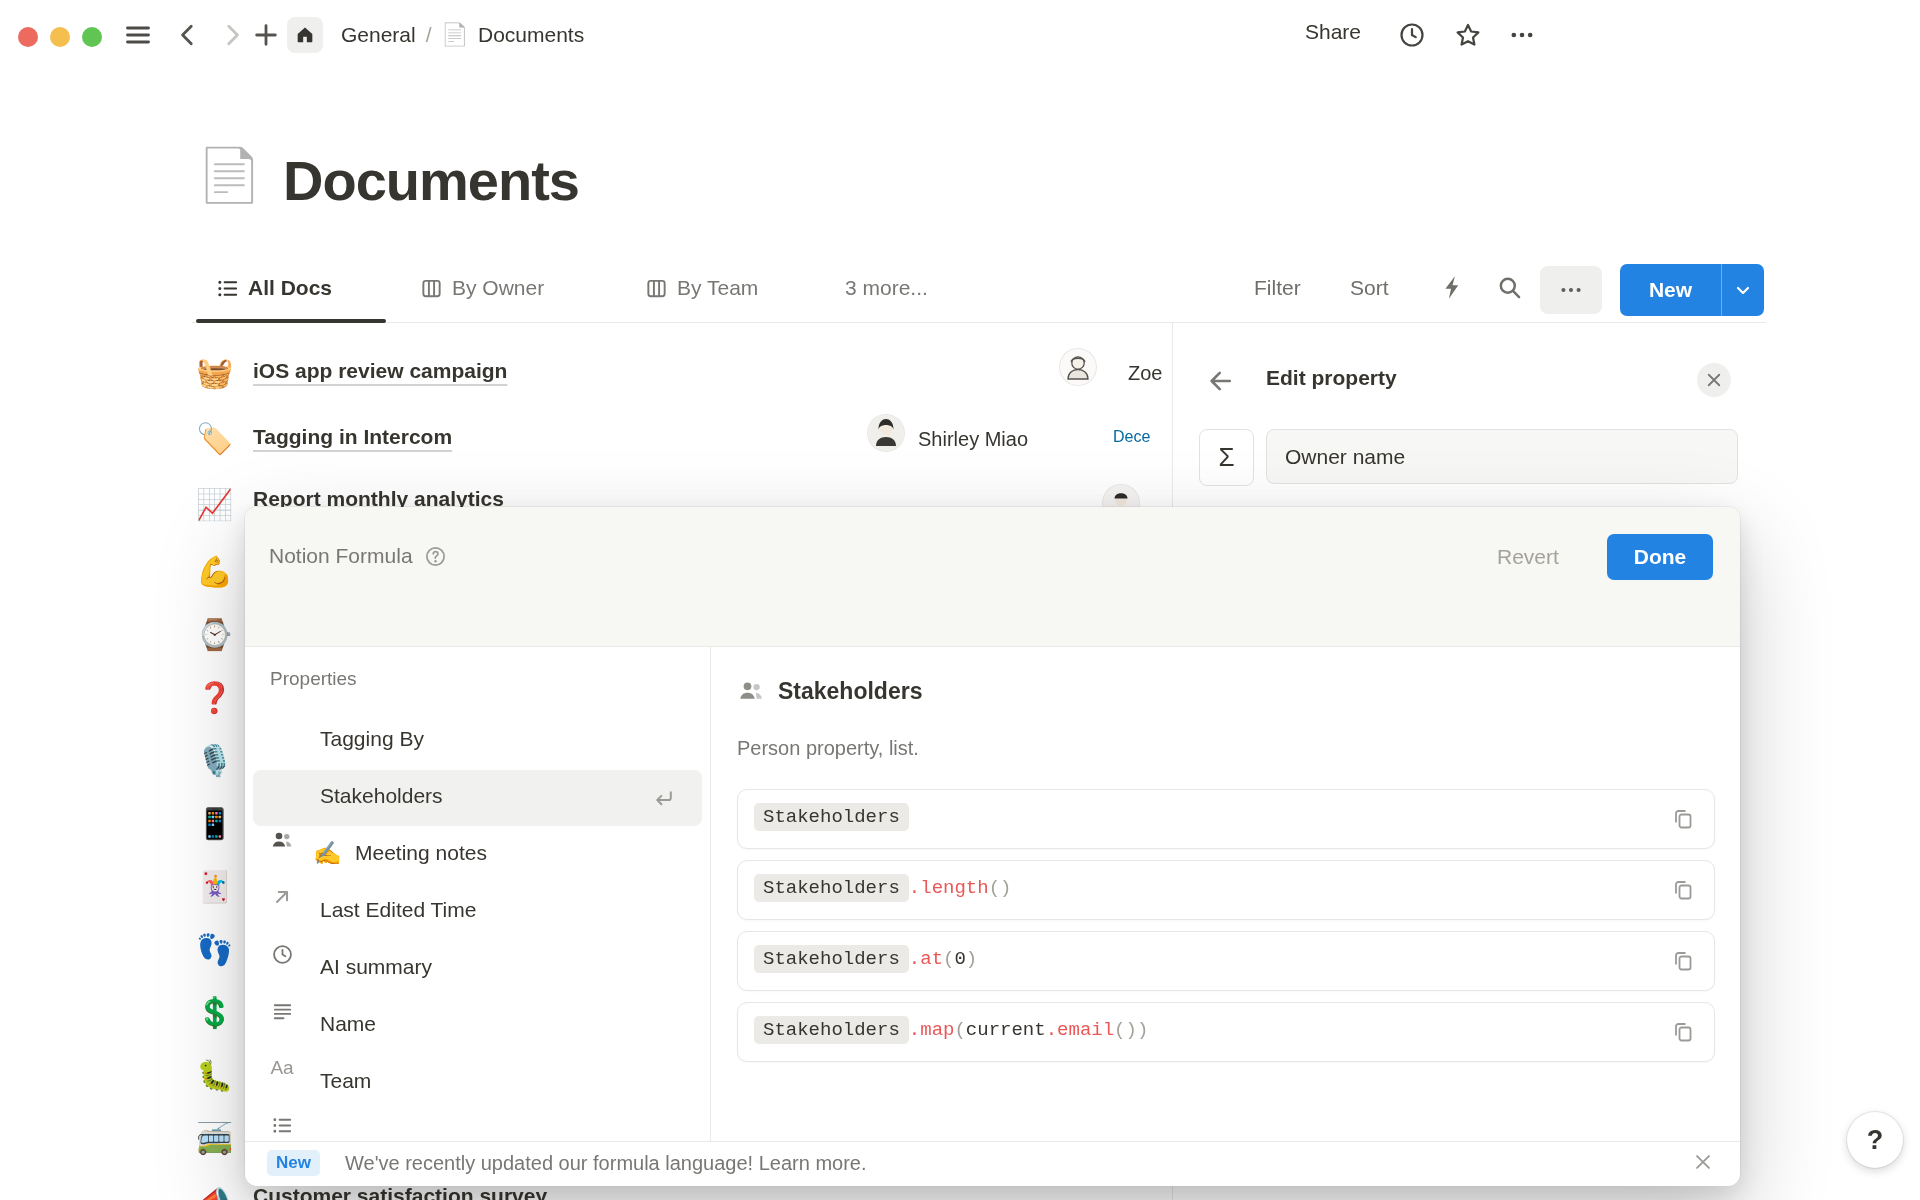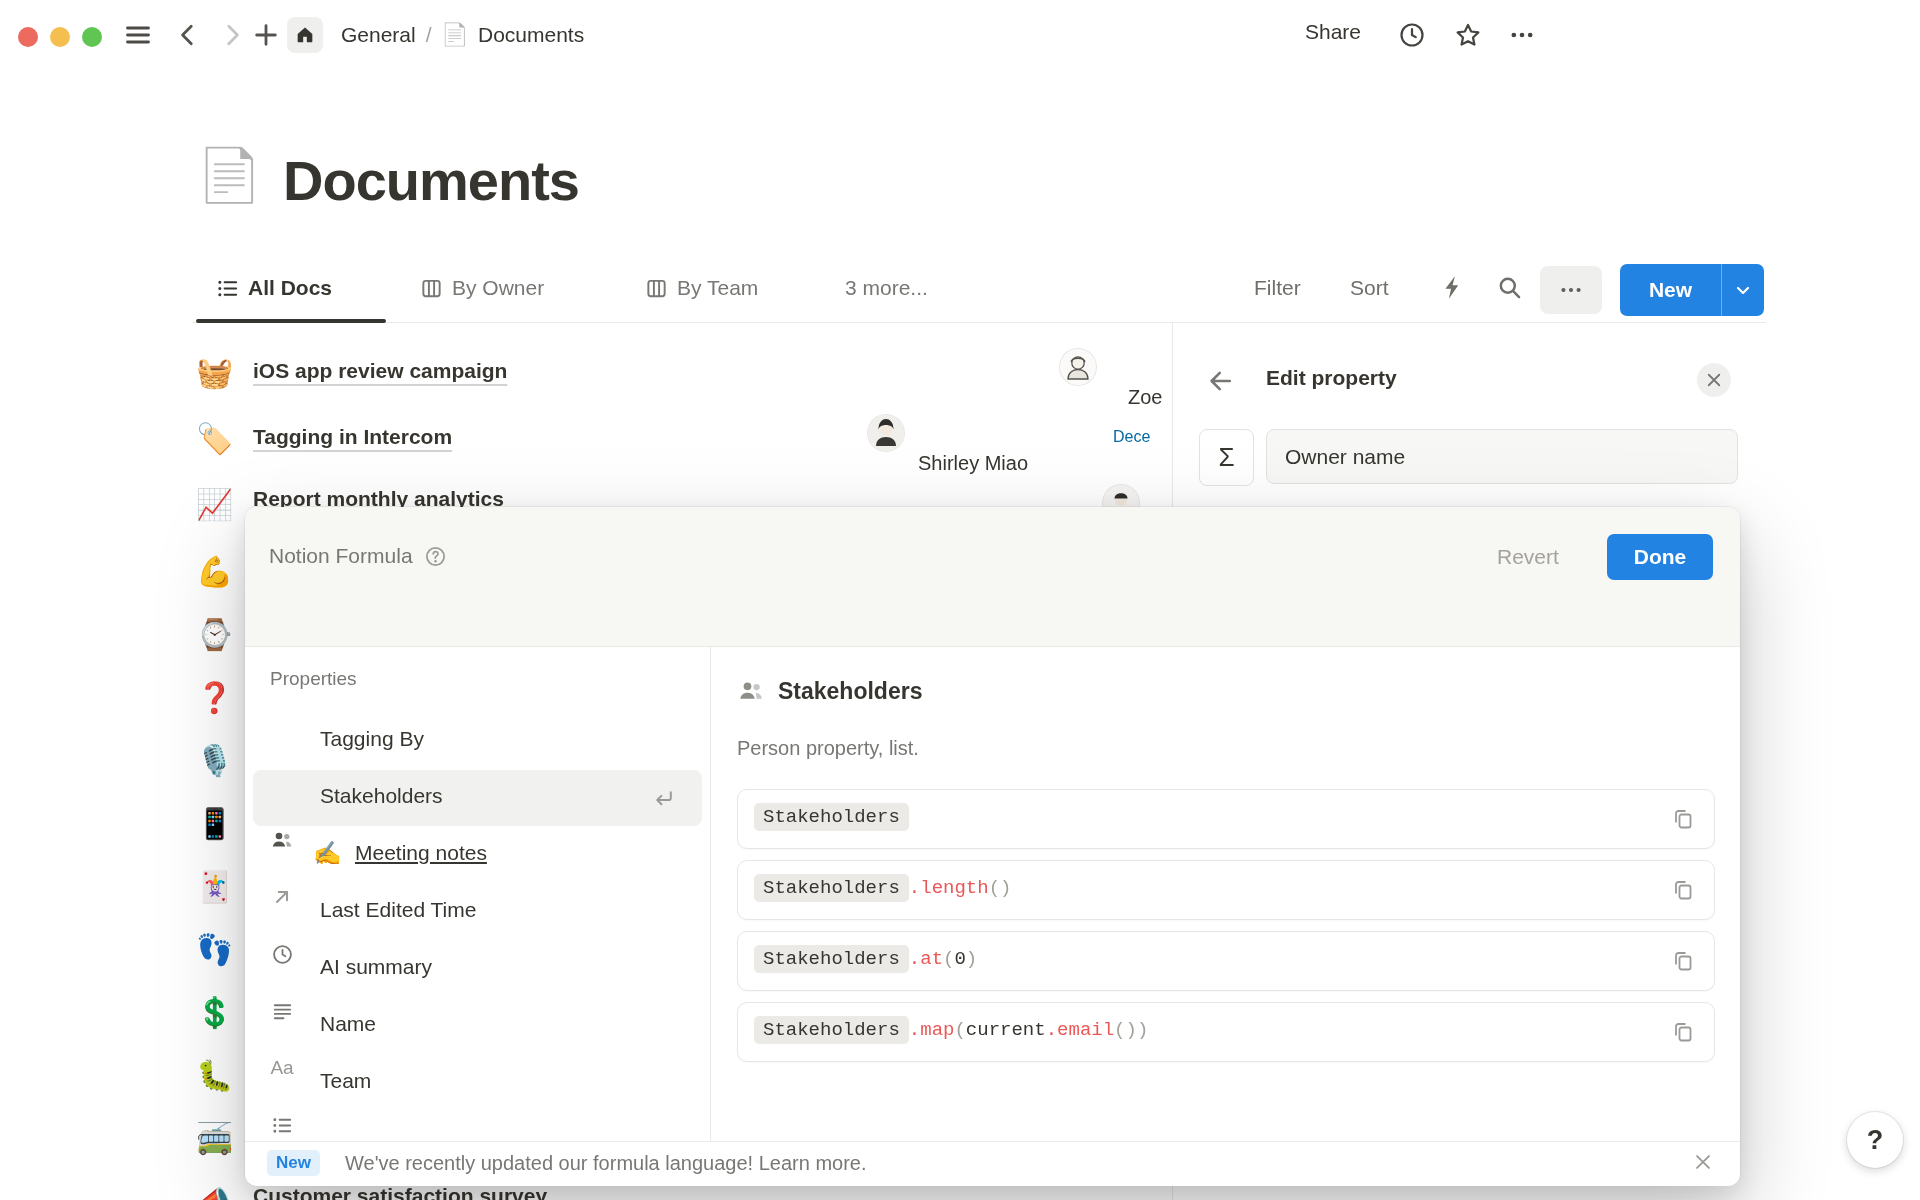--- a/index.html
+++ b/index.html
@@ -42,21 +42,21 @@
   .new-btn .chev{width:42px;display:flex;align-items:center;justify-content:center;}
 
   
   .rows-clip{position:absolute;left:0;top:330px;width:1172px;height:870px;overflow:hidden;}
   .drow{position:absolute;left:0;width:1172px;height:66px;}
   .drow .remoji{position:absolute;left:196px;top:14px;font-size:30px;}
   .drow .rtitle{position:absolute;left:253px;top:18px;font-size:21px;font-weight:700;color:#37352f;white-space:nowrap;
                 text-decoration:underline;text-decoration-color:rgba(55,53,47,.22);text-decoration-thickness:1.5px;text-underline-offset:6px;}
   .avatar{position:absolute;width:36px;height:36px;border-radius:50%;overflow:hidden;background:#f4f3f1;
           box-shadow:0 0 0 1px rgba(15,15,15,.1);}
-  .owner{position:absolute;top:21px;font-size:20px;color:#37352f;white-space:nowrap;margin-top:24px;}
+  .owner{position:absolute;top:21px;font-size:20px;color:#37352f;white-space:nowrap;}
   .rdate{position:absolute;top:21px;font-size:16px;color:#0369a1;white-space:nowrap;}
   .bg-emoji{position:absolute;left:196px;width:34px;text-align:center;font-size:30px;}
   .bottom-row-emoji{position:absolute;left:194px;top:1184px;font-size:30px;}
   .bottom-row-title{position:absolute;left:253px;top:1184px;font-size:21px;font-weight:700;color:#37352f;
                 text-decoration:underline;text-decoration-color:rgba(55,53,47,.22);text-decoration-thickness:1.5px;text-underline-offset:6px;}
 
   
   .vdivider{position:absolute;left:1172px;top:323px;width:1px;height:877px;background:#e9e9e7;}
   .ep-back{position:absolute;left:1206px;top:366px;color:#787774;display:flex;}
   .ep-title{position:absolute;left:1266px;top:366px;font-size:21px;font-weight:700;color:#37352f;}
@@ -80,21 +80,21 @@
             display:flex;align-items:center;justify-content:center;color:#fff;font-size:21px;font-weight:700;}
   .m-body{position:absolute;left:0;top:140px;width:100%;height:494px;}
   .pane-divider{position:absolute;left:465px;top:0;width:1px;height:494px;background:#e9e9e7;}
   .props-heading{position:absolute;left:25px;top:21px;font-size:19px;color:#787774;font-weight:500;}
   .prop-item{position:absolute;left:8px;width:449px;height:56px;border-radius:8px;}
   .prop-item.sel{background:#f1f1ef;}
   .prop-item .pic{position:absolute;left:17px;top:16px;width:24px;height:24px;color:#787774;display:flex;align-items:center;justify-content:center;margin-top:42px;}
   .prop-item.sel .pic{color:#55534e;}
   .prop-item .plabel{position:absolute;left:67px;top:14px;font-size:21px;color:#37352f;font-weight:500;white-space:nowrap;}
   .prop-item .pemoji{position:absolute;left:60px;top:13px;font-size:23px;}
-  .prop-item .plabel.shift{left:102px;text-decoration:underline;}
+  .prop-item .plabel.shift{left:102px;}
   .prop-item .enter-ic{position:absolute;right:26px;top:16px;color:#9b9a97;display:flex;}
   .pi0{top:66px;}.pi1{top:123px;}.pi2{top:180px;}.pi3{top:237px;}.pi4{top:294px;}.pi5{top:351px;}.pi6{top:408px;}
   .aa-glyph{font-size:19px;color:#999792;font-weight:500;}
 
   .detail-head{position:absolute;left:492px;top:30px;display:flex;align-items:center;gap:13px;}
   .detail-head .dic{color:#8f8d88;display:flex;}
   .detail-title{font-size:23px;font-weight:700;color:#37352f;}
   .detail-desc{position:absolute;left:492px;top:90px;font-size:20px;color:#787774;}
   .ex-card{position:absolute;left:492px;width:976px;height:58px;border:1px solid #e7e6e3;border-radius:10px;background:#fff;
            box-shadow:0 1px 2px rgba(15,15,15,.03);}

